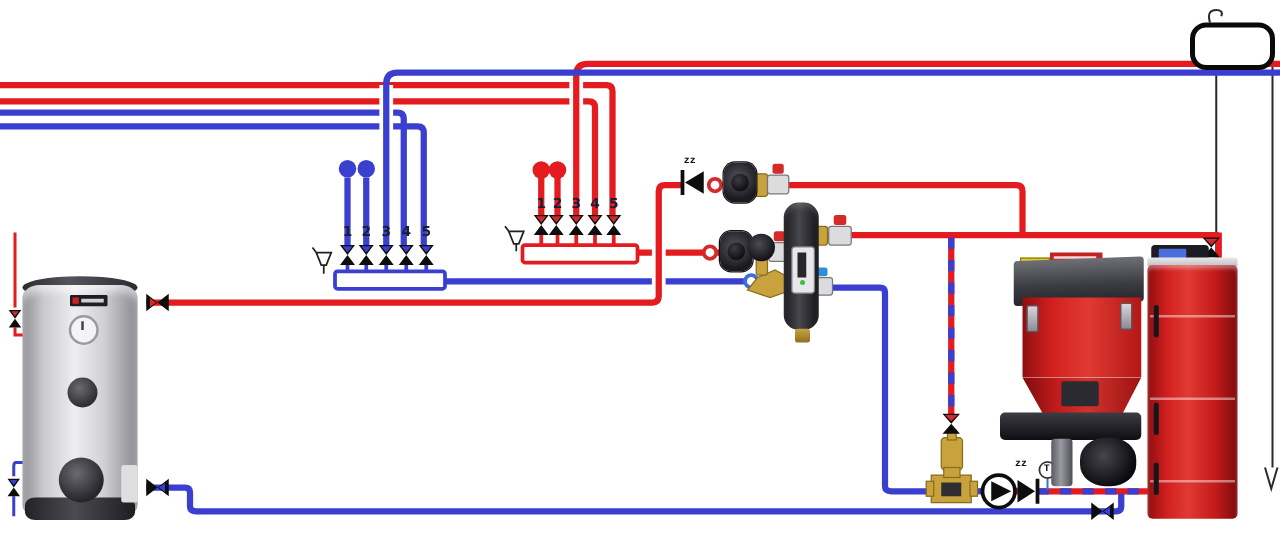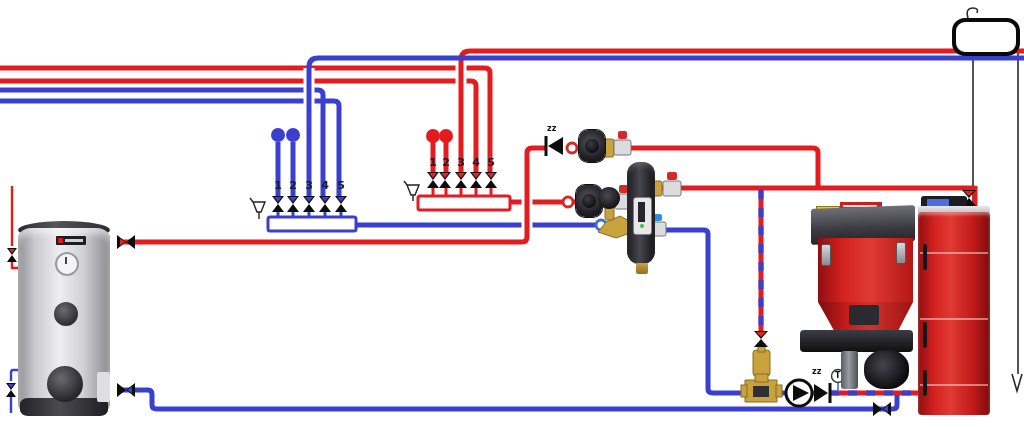--- a/index.html
+++ b/index.html
@@ -2,21 +2,21 @@
 <html><head>
 <meta charset="utf-8">
 <style>
   html,body{margin:0;padding:0;background:#fff;}
   #stage{position:relative;width:1024px;height:427px;background:#fff;overflow:hidden;
          font-family:"DejaVu Sans",sans-serif;}
   #pipes{position:absolute;left:0;top:0;z-index:1;}
   .comp{position:absolute;z-index:2;}
   .lbl{position:absolute;z-index:4;font-size:11px;font-weight:bold;color:#1c1c34;
        width:16px;text-align:center;line-height:11px;}
-  .tiny{position:absolute;z-index:4;font-size:8px;font-weight:bold;color:#111;line-height:8px;}
+  .tiny{position:absolute;z-index:4;font-size:8px;font-weight:bold;color:#111;line-height:8px;font-family:Liberation Mono, monospace;}
   
   .tank-body{left:18px;top:228px;width:92px;height:186px;border-radius:14px/10px;
     background:linear-gradient(90deg,#8d8d93 0%,#c9c9cd 18%,#eeeef0 45%,#d2d2d6 70%,#88888e 100%);
     box-shadow:inset 0 6px 6px rgba(255,255,255,.5);}
   .tank-top{left:18px;top:221px;width:92px;height:18px;border-radius:50%;
     background:linear-gradient(90deg,#2b2b30,#55555c 40%,#2b2b30);}
   .tank-base{left:20px;top:398px;width:88px;height:18px;border-radius:8px/6px;
     background:linear-gradient(90deg,#232327,#4a4a50 45%,#1e1e22);}
   .tank-label{left:56px;top:236px;width:30px;height:9px;background:#1d1d22;border-radius:1px;}
   .tank-label i{position:absolute;left:2px;top:2px;width:5px;height:5px;background:#d02020;display:block;}

